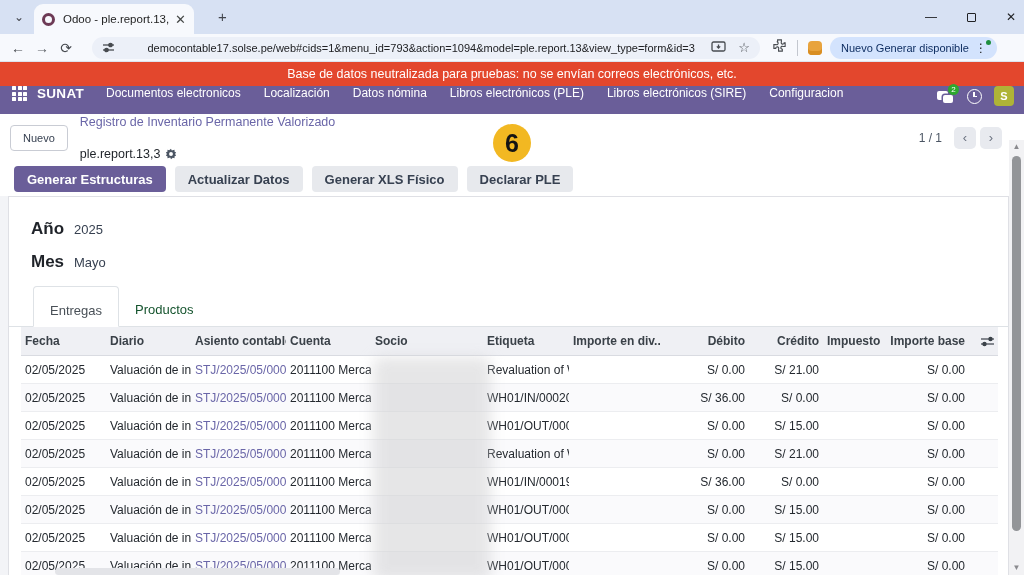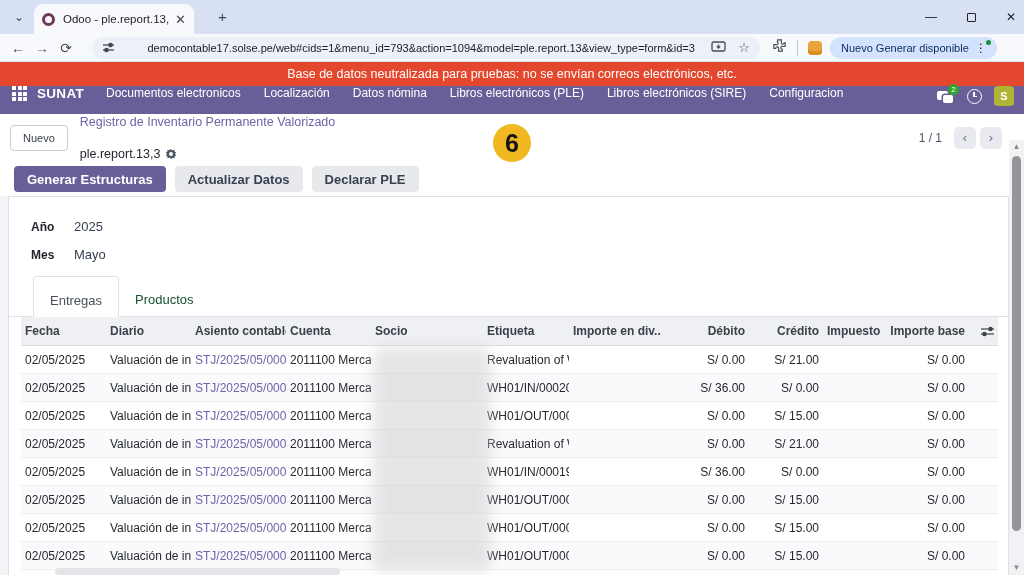--- a/index.html
+++ b/index.html
@@ -70,21 +70,21 @@
   
   .actions { position:absolute; left:0; top:162px; width:1024px; height:34px; background:#fff; display:flex; align-items:center; gap:9px; padding-left:14px; }
   .act-btn { height:26px; padding:0 13px; border:none; border-radius:4px; background:#E7E9ED; color:#374151; font-size:13px; font-weight:600; cursor:pointer; font-family:inherit; white-space:nowrap; }
   .act-btn.primary { background:#6A5E99; color:#fff; }
 
   
   .outer { position:absolute; left:0; top:196px; width:1024px; height:379px; background:#F3F4F7; }
   .sheet { position:absolute; left:8px; top:196px; width:1001px; height:379px; background:#fff; border:1px solid #DFE0E5; border-bottom:none; }
   .fields { padding:22px 0 0 22px; }
   .frow { display:flex; align-items:baseline; margin-bottom:13px; }
-  .flabel { font-size:12px; font-weight:bold; color:#1f2329; width:34px; }
+  .flabel { font-size:17px; font-weight:bold; color:#1f2329; width:34px; }
   .fvalue { font-size:13px; color:#374151; margin-left:9px; }
 
   .tabs { display:flex; margin:14px 0 0 24px; position:relative; }
   .tabs:after { content:""; position:absolute; left:-24px; right:-975px; bottom:0; height:1px; background:#DEE2E6; }
   .ntab { font-size:13px; padding:16px 16px 8px; cursor:pointer; position:relative; z-index:2; }
   .ntab.active { background:#fff; border:1px solid #DEE2E6; border-bottom:1px solid #fff; border-radius:4px 4px 0 0; color:#495057; }
   .ntab.inactive { color:#14532d; }
 
   
   .tablewrap { position:relative; margin:0 0 0 12px; width:977px; }
@@ -221,20 +221,21 @@
       <span class="count">1 / 1</span>
       <button class="pg-btn">‹</button>
       <button class="pg-btn">›</button>
     </div>
   </div>
   <div class="marker">6</div>
 
   <div class="actions">
     <button class="act-btn primary">Generar Estructuras</button>
     <button class="act-btn">Actualizar Datos</button>
+    <button class="act-btn">Generar XLS Físico</button>
     <button class="act-btn">Declarar PLE</button>
   </div>
 
   <div class="outer"></div>
   <div class="sheet">
     <div class="fields">
       <div class="frow">
         <span class="flabel">Año</span>
         <span class="fvalue">2025</span>
       </div>

